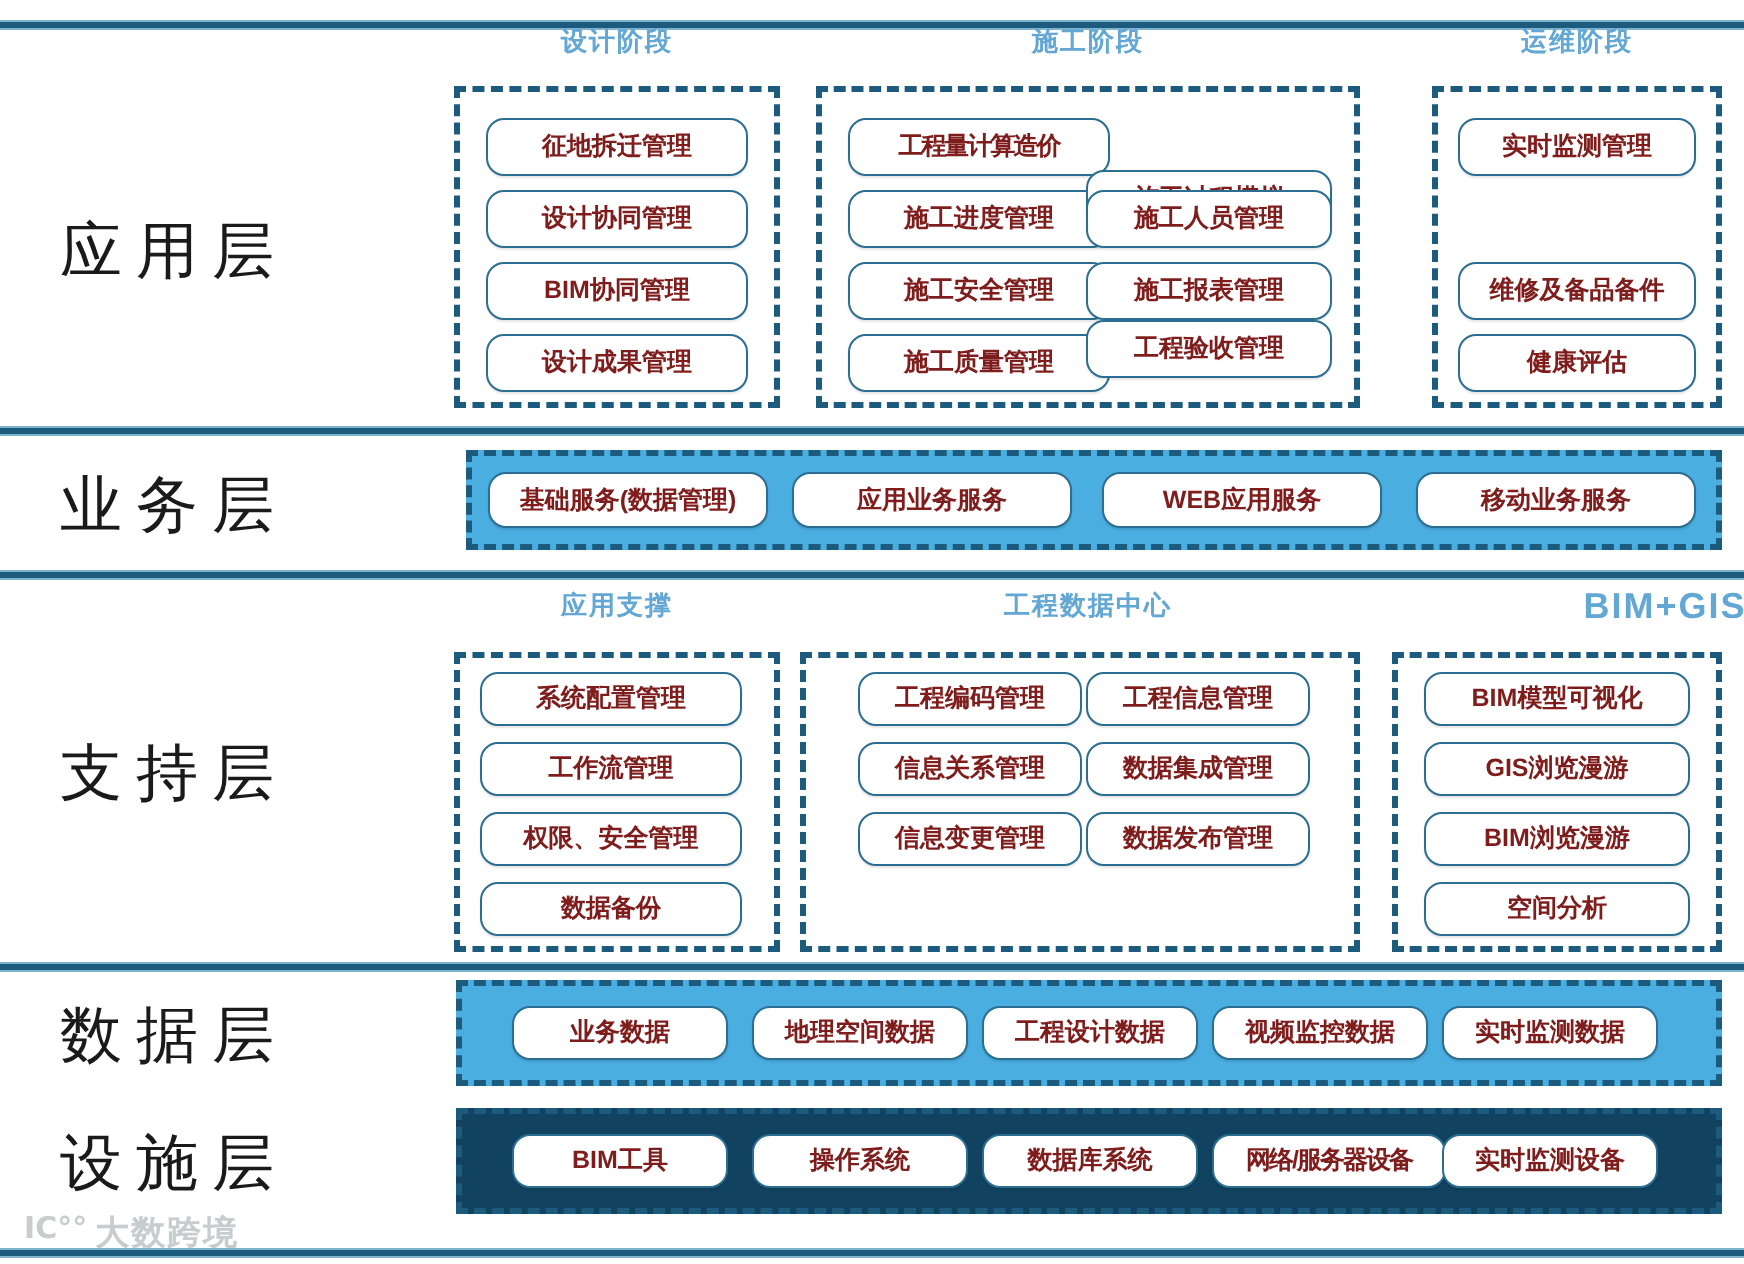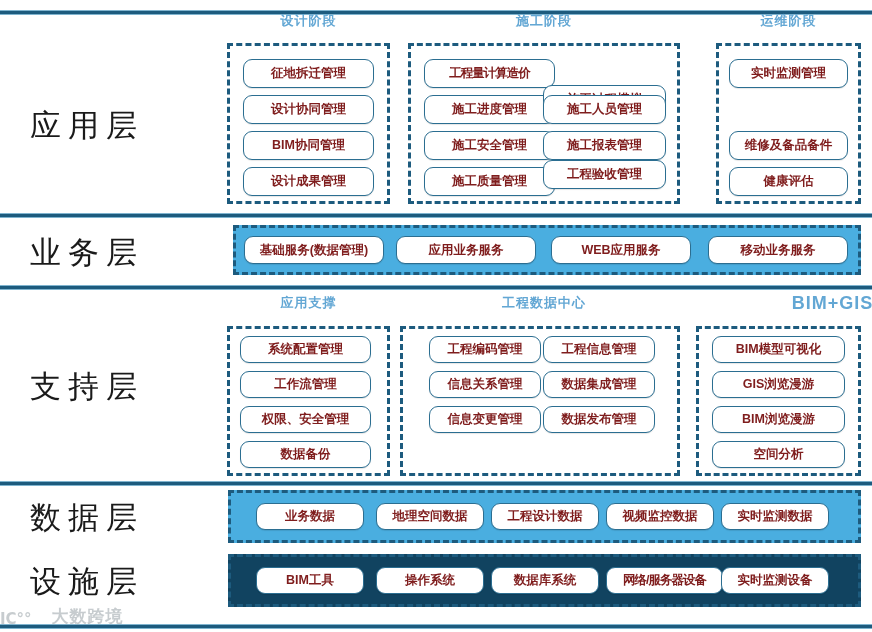--- a/index.html
+++ b/index.html
@@ -70,22 +70,22 @@
     text-align:center;
     white-space:nowrap;
     letter-spacing:0px;
     box-shadow:0 1px 1px rgba(0,0,0,0.10);
   }
   .node.tight{letter-spacing:-1px;}
 
   
   .watermark{
     position:absolute;
-    left:0;bottom:4px;
-    display:flex;align-items:flex-end;gap:20px;
+    left:12px;bottom:4px;
+    display:flex;align-items:flex-start;gap:4px;
     opacity:.55;
   }
   .watermark .mark{
     font-size:15px;color:#9aa3a8;font-weight:700;
     font-family:"DejaVu Sans",sans-serif;
   }
   .watermark .wm-text{
     font-size:17px;color:#9aa3a8;font-weight:700;letter-spacing:1px;
   }
 </style>

